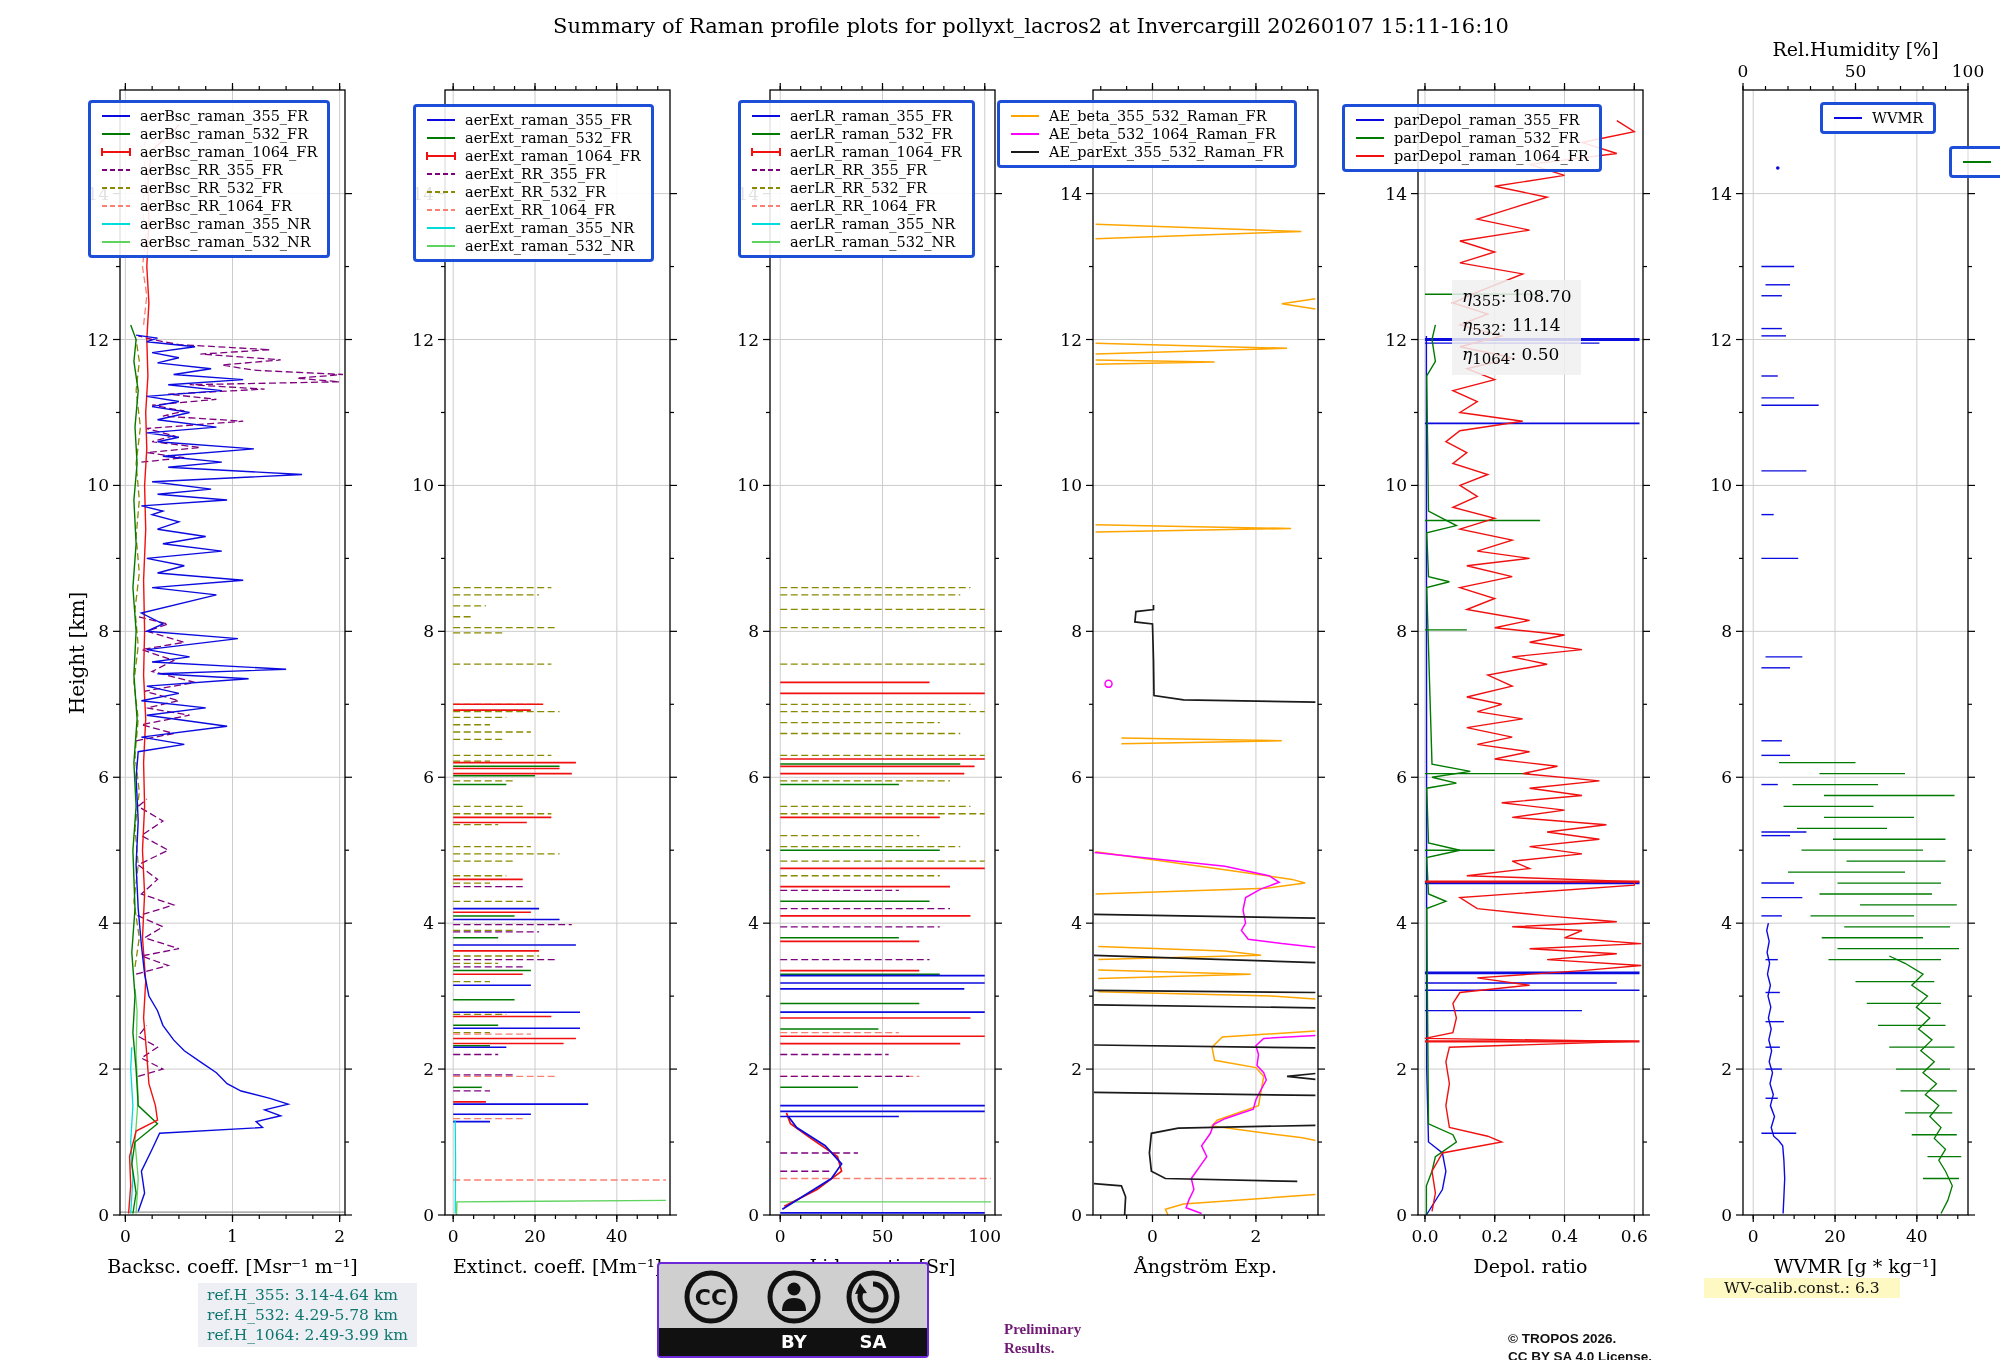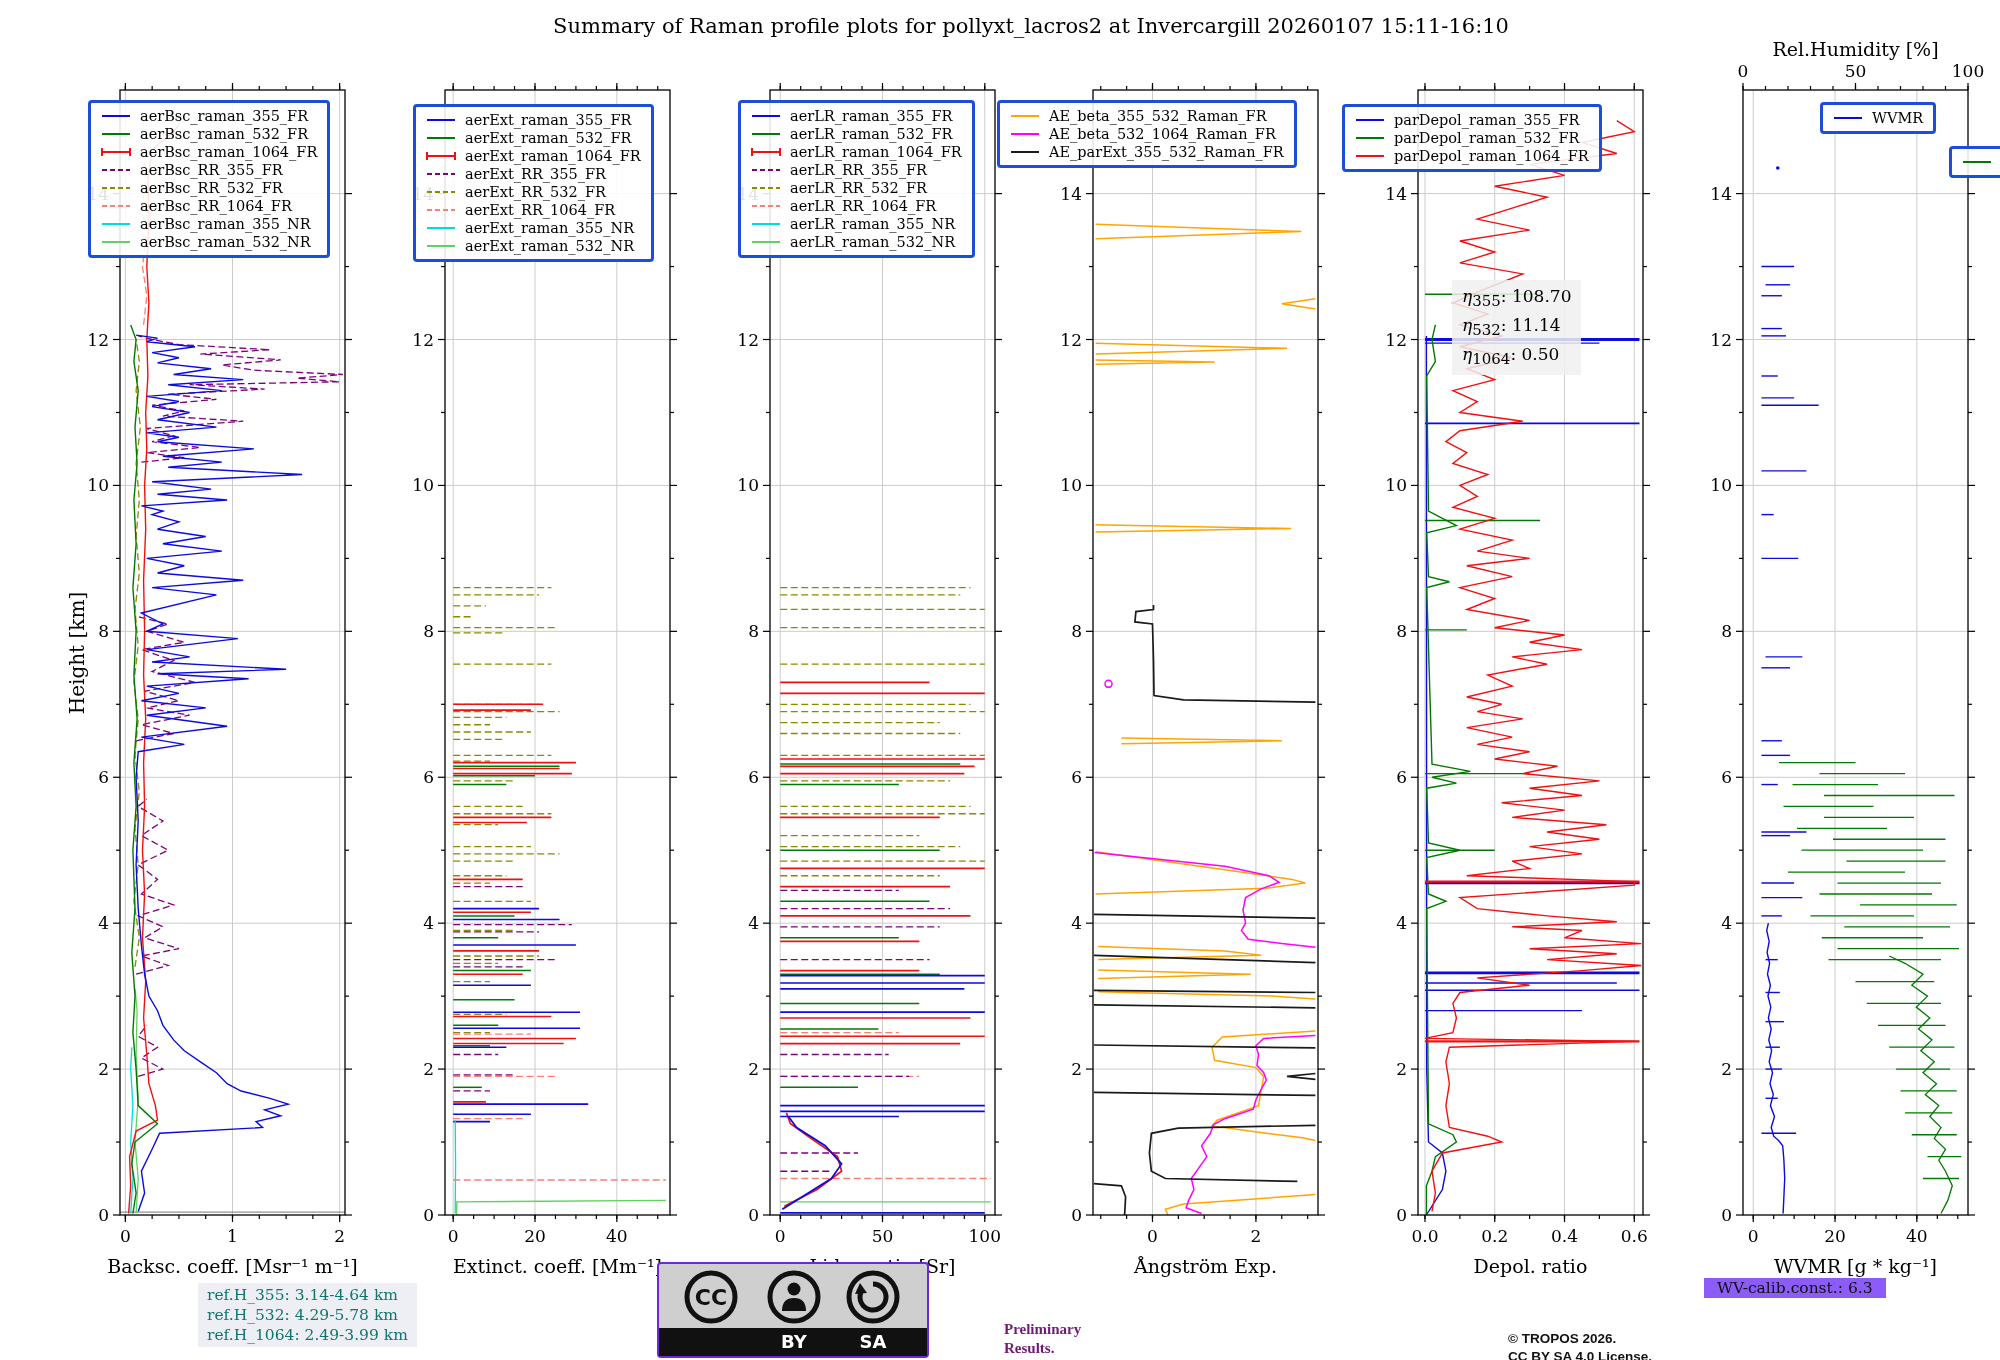--- a/index.html
+++ b/index.html
@@ -12,22 +12,22 @@
           font-size:20px;transform:rotate(-90deg);}
   .legend{position:absolute;background:rgba(255,255,255,0.88);border:3px solid #1d4ed8;
           border-radius:4px;padding:5px 10px;display:flex;flex-direction:column;gap:2px;}
   .legend-row{display:flex;align-items:center;gap:9px;font-size:14.5px;white-space:nowrap;}
   .eta-box{position:absolute;left:1452px;top:280px;background:rgba(240,240,240,0.85);
            padding:4px 10px;font-size:17px;line-height:1.5;}
   .eta-box .sym{font-style:italic;}
   .eta-box sub{font-size:15px;}
   .refh-box{position:absolute;left:198px;top:1283px;background:#edeff5;color:#0f766e;
             padding:2px 9px;font-size:15.5px;line-height:1.3;}
-  .wv-box{position:absolute;left:1704px;top:1278px;background:#8b5cf6;color:#111;
-          padding:1px 13px;font-size:15.5px;}
+  .wv-box{position:absolute;left:1704px;top:1278px;background:#fef9c3;color:#111;
+          padding:1px 20px;font-size:15.5px;}
   .prelim{position:absolute;left:1004px;top:1320px;color:#701a75;
           font-family:Liberation Serif, serif;font-weight:bold;font-size:15px;line-height:1.25;}
   .tropos{position:absolute;left:1508px;top:1330px;color:#111;
           font-family:"Liberation Sans",sans-serif;font-weight:bold;font-size:13.5px;line-height:1.3;}
   .cc-badge{position:absolute;left:657px;top:1262px;width:272px;height:96px;
             background:#cfcfcf;border:2px solid #6d28d9;border-radius:4px;box-sizing:border-box;}
   .cc-badge svg{display:block;}
 </style>
 </head>
 <body>

